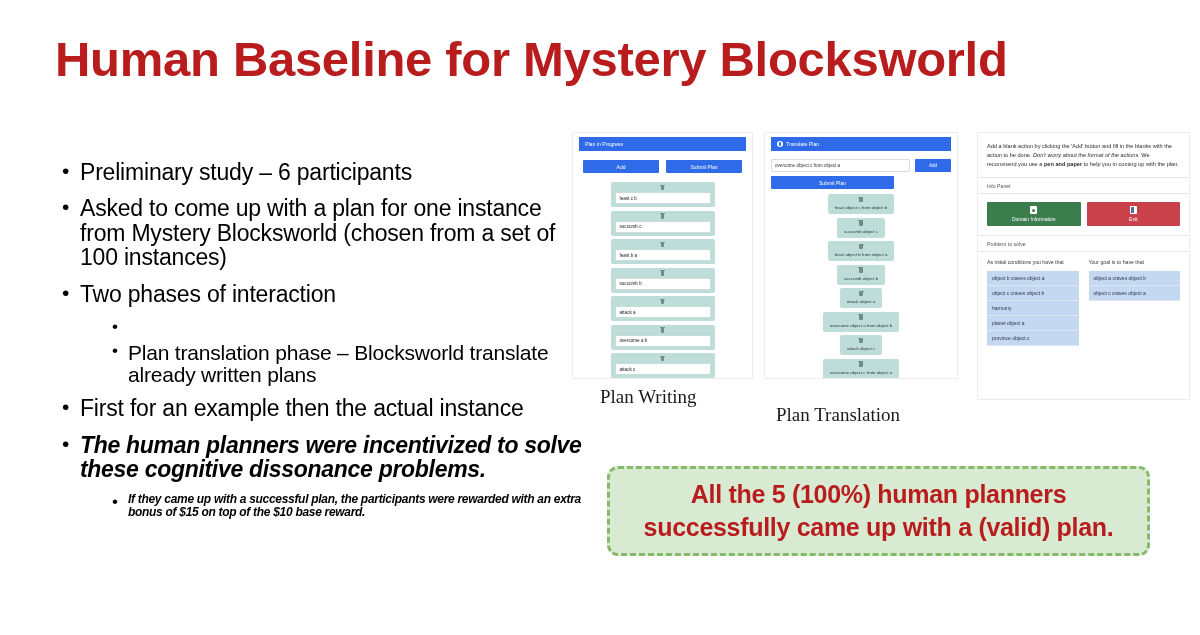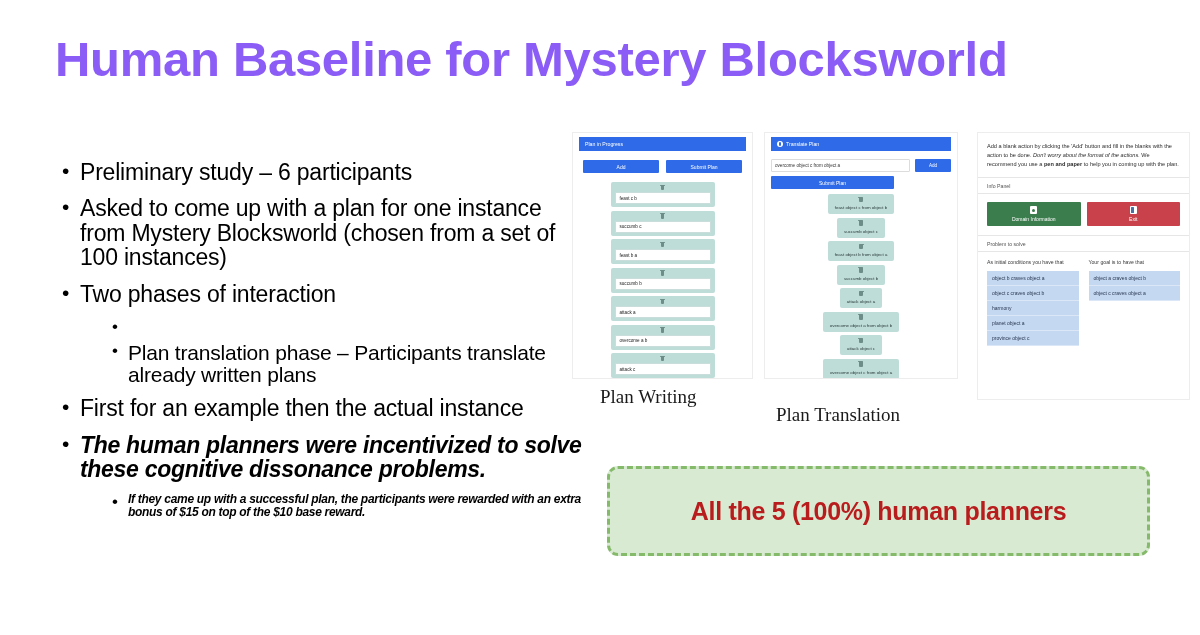--- a/index.html
+++ b/index.html
@@ -16,21 +16,21 @@
     color: #000;
   }
 
   
   .slide-title {
     position: absolute;
     left: 55px;
     top: 33px;
     font-size: 49px;
     font-weight: 700;
-    color: #8b5cf6;
+    color: #b91c1c;
     letter-spacing: -0.3px;
     white-space: nowrap;
     line-height: 1.1;
   }
 
   
   .bullets {
     position: absolute;
     left: 62px;
     top: 160px;
@@ -318,21 +318,21 @@
   </div>
   <div class="bullet-row l1">
     <span class="dot">•</span>
     <span class="btext">Two phases of interaction</span>
   </div>
   <div class="bullet-row l2">
     <span class="dot small">•</span>
   </div>
   <div class="bullet-row l2">
     <span class="dot small">•</span>
-    <span class="btext lvl2">Plan translation phase – Participants translate already written plans</span>
+    <span class="btext lvl2">Plan translation phase – Blocksworld translate already written plans</span>
   </div>
   <div class="bullet-row l1" style="margin-top:10px;">
     <span class="dot">•</span>
     <span class="btext">First for an example then the actual instance</span>
   </div>
   <div class="bullet-row l1">
     <span class="dot">•</span>
     <span class="btext bolditalic">The human planners were incentivized to solve these cognitive dissonance problems.</span>
   </div>
   <div class="bullet-row l3">
@@ -467,13 +467,14 @@
       </div>
     </div>
   </div>
 </div>
 
 <div class="caption" id="caption-writing">Plan Writing</div>
 <div class="caption" id="caption-translation">Plan Translation</div>
 
 <div class="callout">
   <div class="callout-line">All the 5 (100%) human planners</div>
+  <div class="callout-line">successfully came up with a (valid) plan.</div>
 </div>
 
 </body></html>

